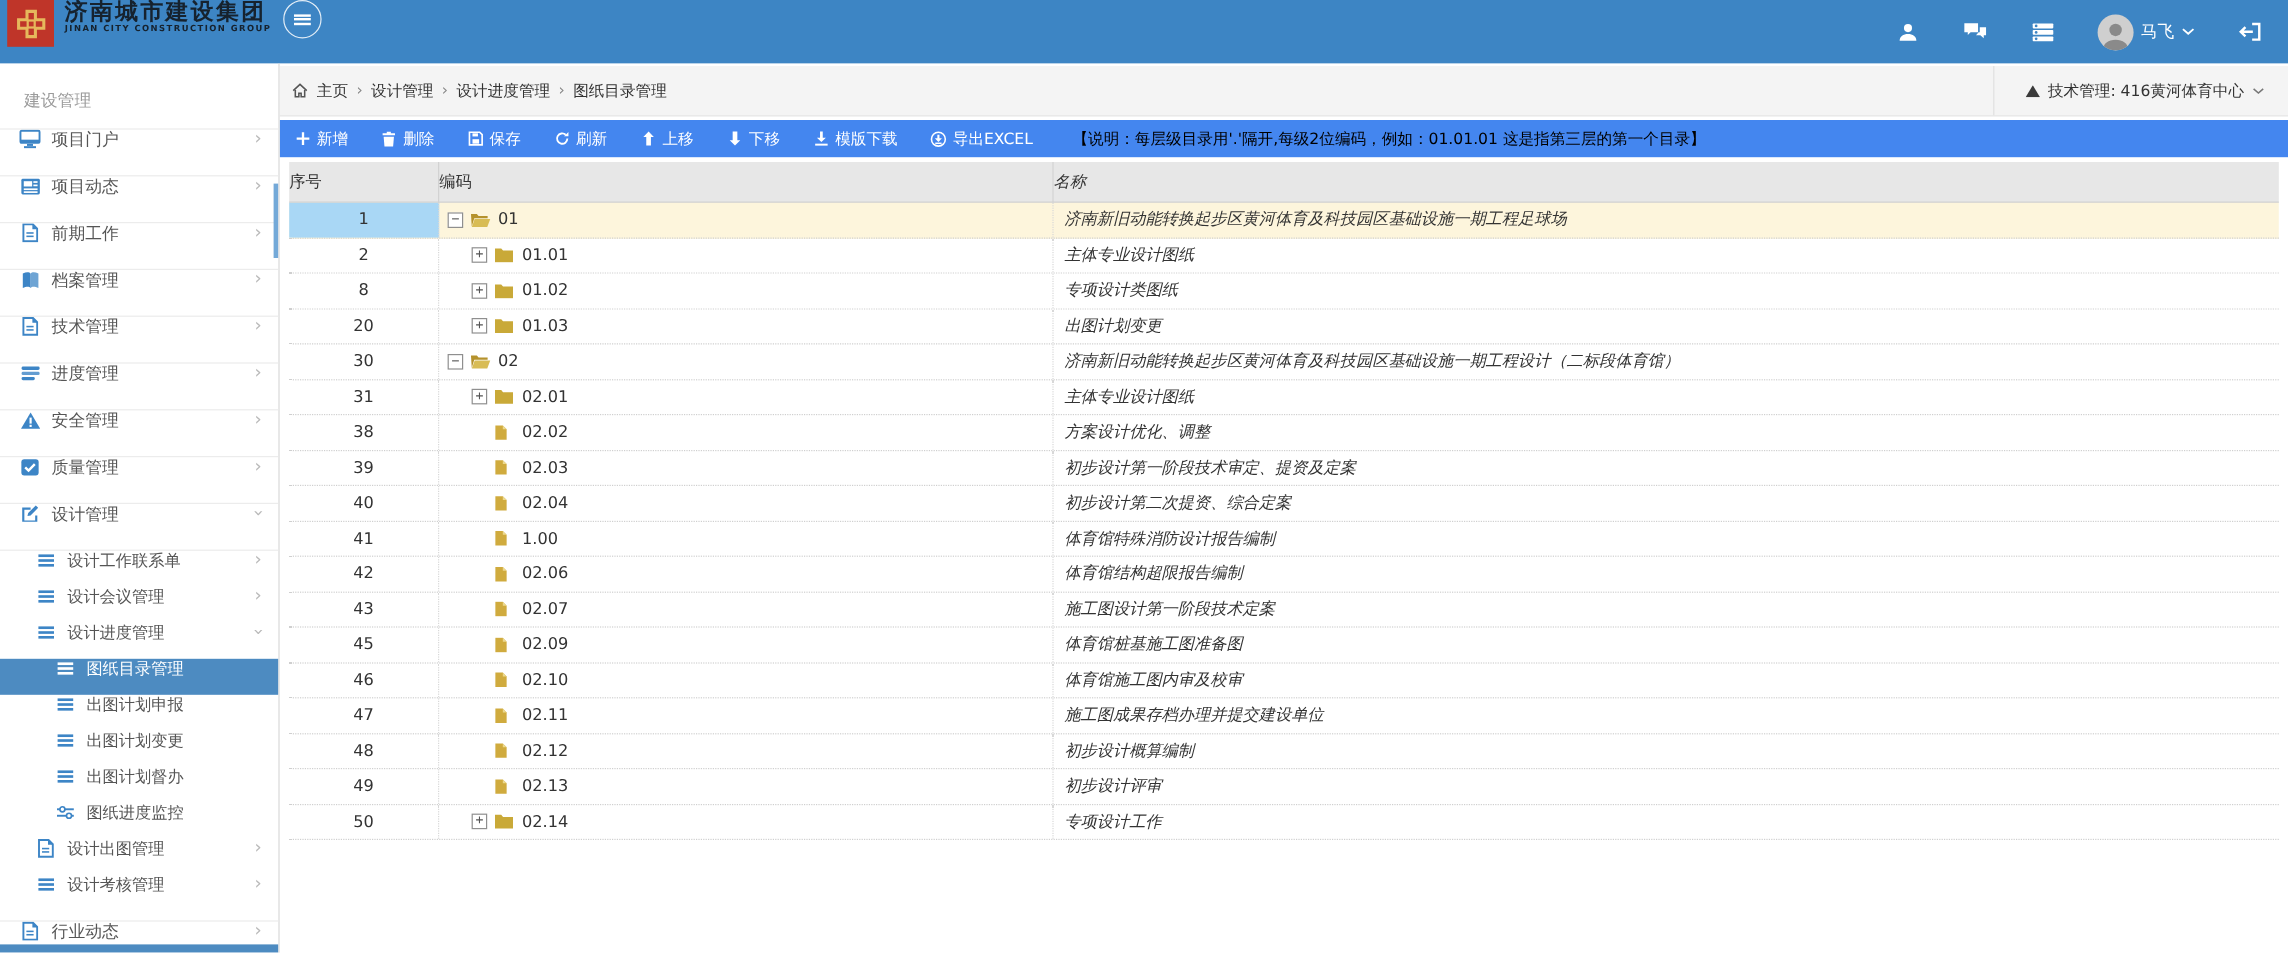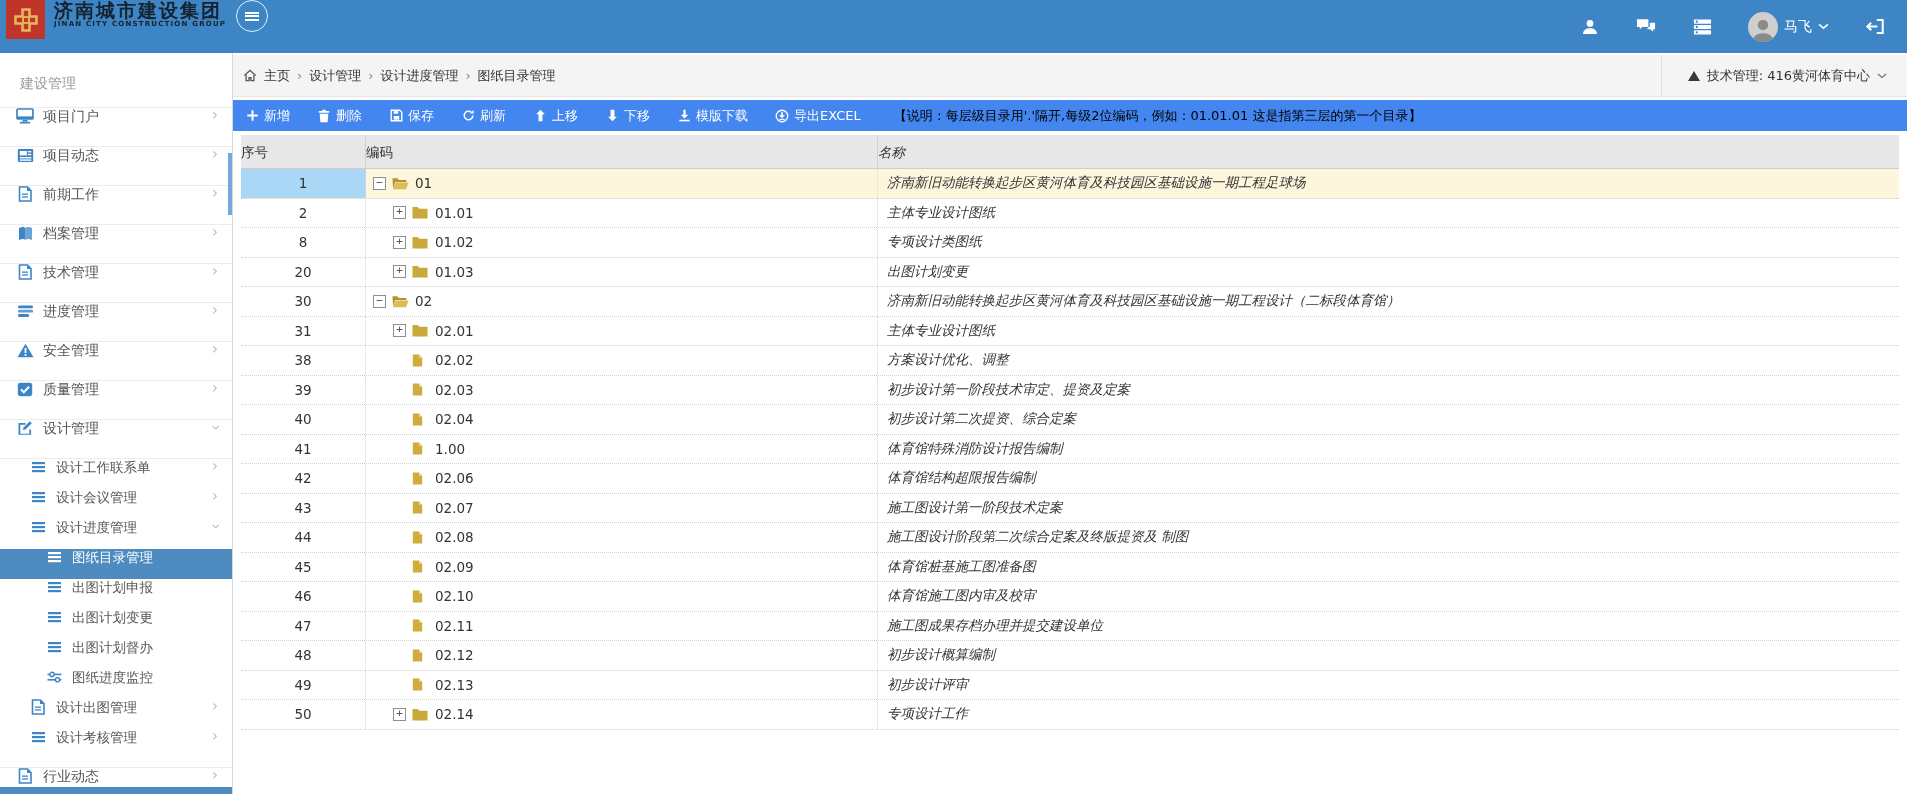--- a/index.html
+++ b/index.html
@@ -672,35 +672,20 @@
                 <svg width="11" height="13" viewBox="0 0 11 13">
                   <path d="M0.8 0.5h6.2l3.2 3.2v8.8H0.8z" fill="#d0ab3e"></path>
                   <path d="M7 0.5l3.2 3.2H7z" fill="#ecd98f"></path>
                 </svg>
               </span>
               <span class="code-text">02.07</span>
             </div>
             <div class="cell col-name">施工图设计第一阶段技术定案</div>
           </div>
           <div class="g-row">
-            <div class="cell col-seq">44</div>
-            <div class="cell col-code">
-              <span class="indent" style="width: 20px;"></span>
-              <span class="expander hidden"></span>
-              <span class="tree-ico">
-                <svg width="11" height="13" viewBox="0 0 11 13">
-                  <path d="M0.8 0.5h6.2l3.2 3.2v8.8H0.8z" fill="#d0ab3e"></path>
-                  <path d="M7 0.5l3.2 3.2H7z" fill="#ecd98f"></path>
-                </svg>
-              </span>
-              <span class="code-text">02.08</span>
-            </div>
-            <div class="cell col-name">施工图设计阶段第二次综合定案及终版提资及 制图</div>
-          </div>
-          <div class="g-row">
             <div class="cell col-seq">45</div>
             <div class="cell col-code">
               <span class="indent" style="width: 20px;"></span>
               <span class="expander hidden"></span>
               <span class="tree-ico">
                 <svg width="11" height="13" viewBox="0 0 11 13">
                   <path d="M0.8 0.5h6.2l3.2 3.2v8.8H0.8z" fill="#d0ab3e"></path>
                   <path d="M7 0.5l3.2 3.2H7z" fill="#ecd98f"></path>
                 </svg>
               </span>

